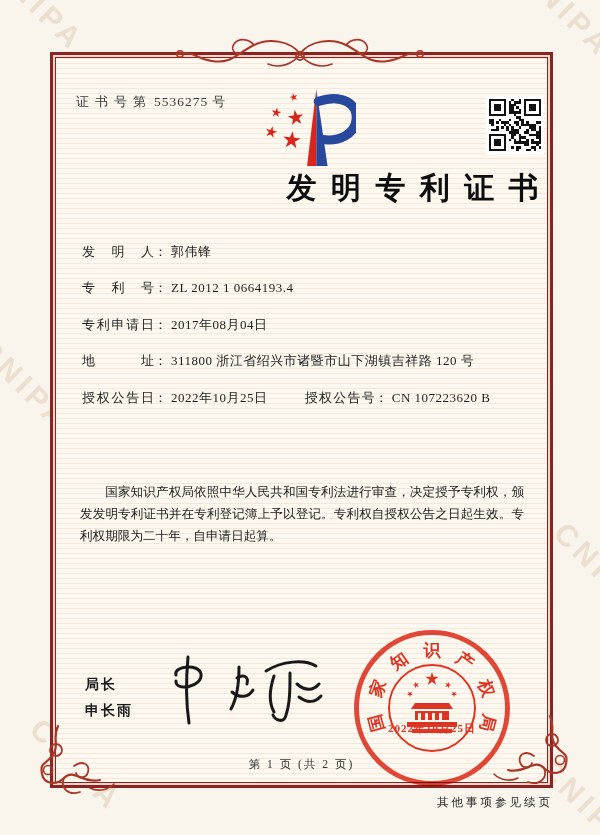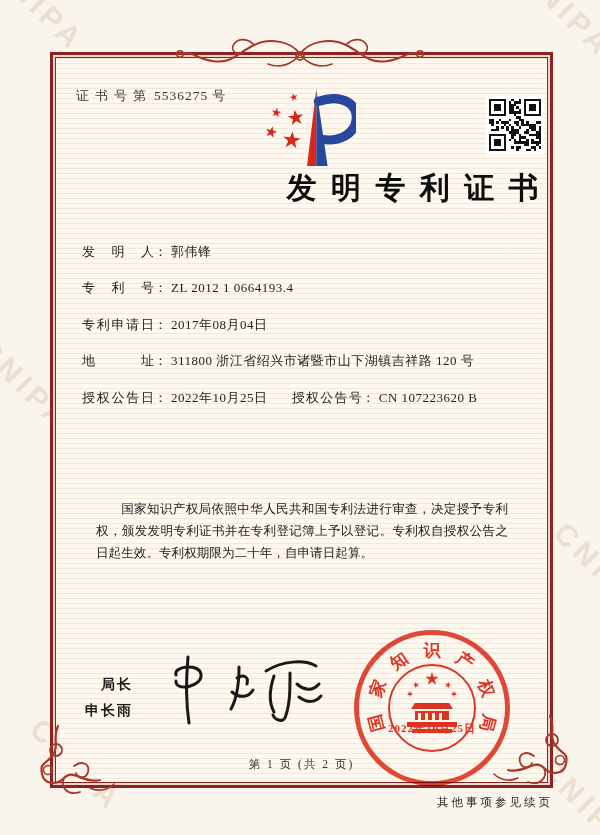--- a/index.html
+++ b/index.html
@@ -25,51 +25,51 @@
     position:absolute;inset:2px;border:1px solid #8c2320;
     background:
       repeating-linear-gradient(180deg, rgba(205,170,135,0.22) 0 1px, rgba(0,0,0,0) 1px 5px),
       #fdf9f1;
   }
   .ornament{position:absolute;z-index:2;pointer-events:none;}
   .orn-top{left:150px;top:26px;}
   .orn-bl{left:34px;top:722px;}
   .orn-br{left:488px;top:712px;}
   
-  .cert-no{position:absolute;left:76px;top:87px;z-index:3;font-size:13px;color:#3a3a3a;}
+  .cert-no{position:absolute;left:76px;top:93px;z-index:3;font-size:13px;color:#3a3a3a;}
   .cert-no .pre{letter-spacing:6px;}
   .cert-no .num{font-size:13.5px;letter-spacing:1px;margin-left:2px;}
   .cert-no .suf{margin-left:4px;}
   .logo{position:absolute;left:252px;top:86px;width:104px;height:82px;z-index:3;}
   .qr{position:absolute;left:486px;top:96px;width:58px;height:58px;background:#fff;z-index:3;padding:0;}
   .qr svg{position:absolute;inset:3px;}
   .title{
     position:absolute;left:50px;top:168px;width:503px;z-index:3;
     text-align:right;font-size:30px;font-weight:600;color:#0d0d0d;
     letter-spacing:0.48em;text-indent:0.48em;
   }
   
   .fields{position:absolute;left:82px;top:241px;width:445px;z-index:3;font-size:13px;color:#1f1f1f;}
   .frow{height:22px;line-height:22px;margin-bottom:14.4px;white-space:nowrap;}
   .flabel{
     display:inline-block;width:72px;vertical-align:top;
     text-align:justify;text-align-last:justify;letter-spacing:0;
   }
   .fcolon{display:inline-block;}
   .fvalue{margin-left:4px;letter-spacing:0.5px;}
-  .pair2{margin-left:21px;}
+  .pair2{margin-left:34px;}
   .pair2 .flabel{width:70px;}
   
   .paras{position:absolute;left:80px;top:483px;width:444px;z-index:3;
     font-size:12.6px;line-height:1.74;color:#222;text-align:justify;}
-  .paras p{margin:16px;text-indent:2em;}
+  .paras p{margin:0;text-indent:2em;font-family:Liberation Mono, monospace;}
   
   .signer{position:absolute;left:85px;top:671px;z-index:3;
     font-family:"Liberation Sans","DejaVu Sans",sans-serif;
-    font-size:14px;font-weight:700;color:#1c1c1c;letter-spacing:2px;line-height:26px;text-align:right;}
+    font-size:14px;font-weight:700;color:#1c1c1c;letter-spacing:2px;line-height:26px;}
   .signature{position:absolute;left:158px;top:645px;z-index:3;}
   
   .seal{
     position:absolute;left:354px;top:630px;width:156px;height:156px;z-index:4;
     border:5px solid rgba(223,43,26,0.9);border-radius:50%;box-sizing:border-box;
     mix-blend-mode:multiply;opacity:0.95;
   }
   .seal-char{
     position:absolute;left:50%;top:50%;width:20px;height:20px;margin:-10px 0 0 -10px;
     font-size:17px;font-weight:700;color:#df2b1a;text-align:center;line-height:20px;

